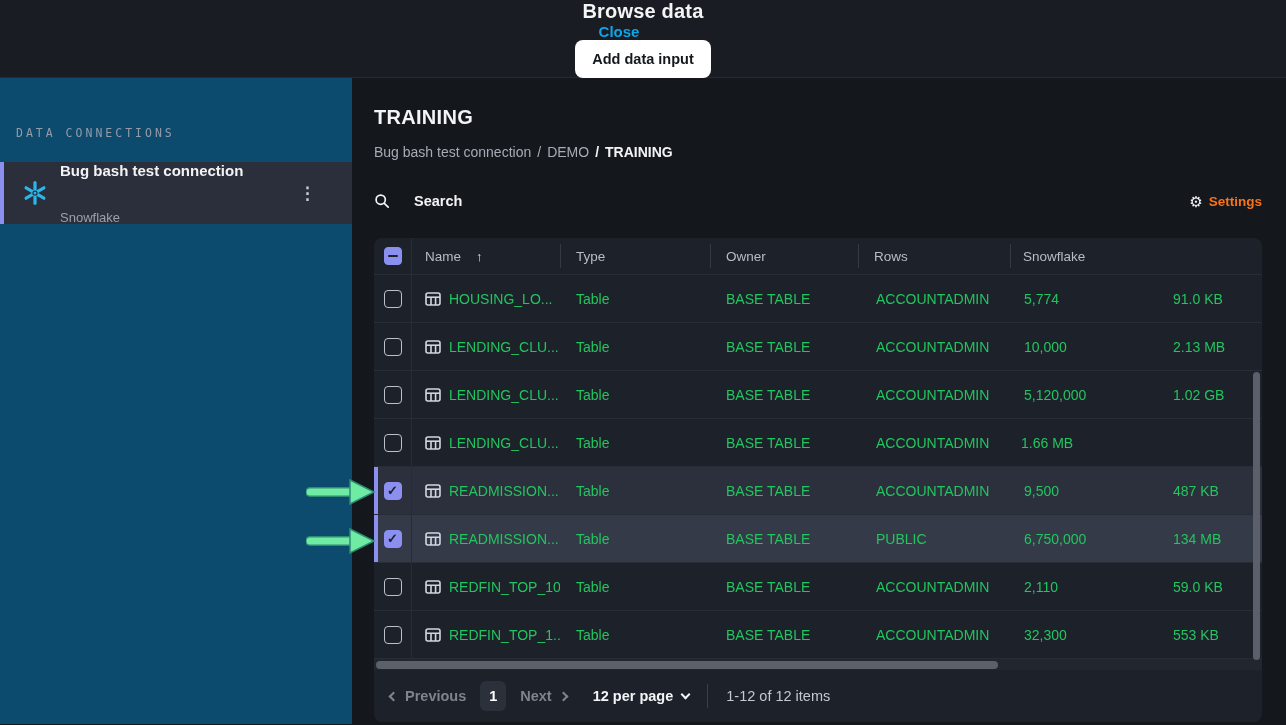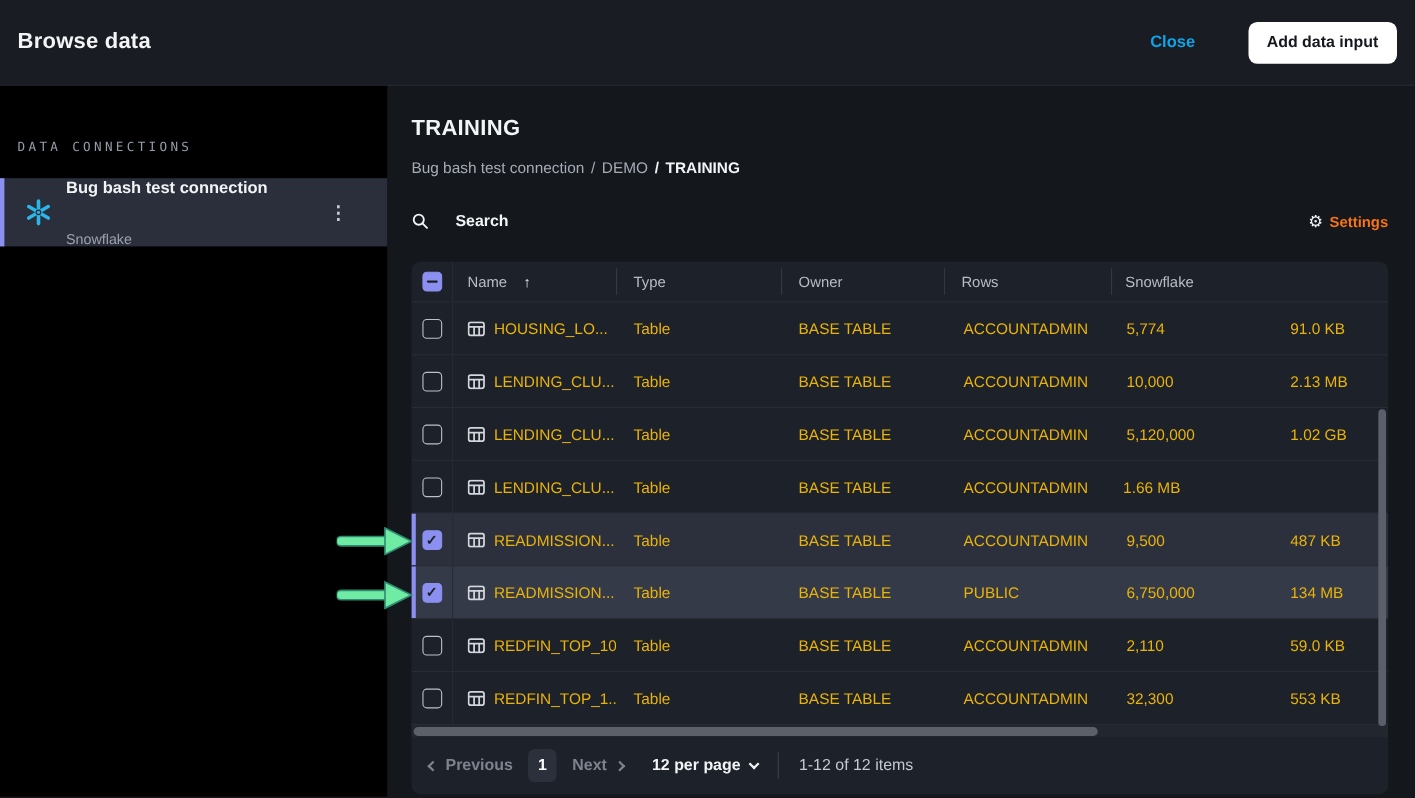--- a/index.html
+++ b/index.html
@@ -7,38 +7,38 @@
   body {
     background:#14171c;
     font-family:"Liberation Sans", sans-serif;
     color:#e3e6ea;
     position:relative;
   }
 
   
   .topbar {
     height:78px; background:#191c23; border-bottom:1px solid #262a31;
-    display:flex; align-items:center; padding:0 16px;
+    display:flex; align-items:center; padding:0 16px;flex-direction:column;
   }
   .topbar-title { font-size:20px; font-weight:700; color:#f3f4f6; letter-spacing:.2px; }
   .topbar-spacer { flex:1; }
   .close-btn {
     background:none; border:none; color:#0ea5e9; font-family:inherit;
     font-size:15px; font-weight:700; margin-right:48px; cursor:pointer;
   }
   .add-btn {
     background:#ffffff; color:#15181e; border:none; font-family:inherit;
     font-size:14.5px; font-weight:700; padding:11px 17px; border-radius:8px; cursor:pointer;
   }
 
   
   .layout { display:flex; height:646px; }
 
   
-  .sidebar { width:352px; background:#000000; flex:none; }
+  .sidebar { width:352px; background:#0c4a6e; flex:none; }
   .sidebar-label {
     margin:48px 0 0 16px;
     font-family:"DejaVu Sans Mono", monospace;
     font-size:11.5px; letter-spacing:3px; color:#949ca8;
   }
   .conn-item {
     margin-top:22px; height:62px; background:#2a2f3b;
     border-left:4px solid #8b90f0;
     display:flex; align-items:center; padding:0 12px; cursor:pointer;
   }
@@ -82,21 +82,21 @@
   .c-comp  { width:140px; padding-left:13px; }
   .thead .cell { position:relative; }
   .thead .hdiv { position:absolute; left:0; top:6px; bottom:6px; width:1px; background:#343a45; }
   .sort-ico { margin-left:7px; font-size:13px; color:#e7eaee; }
 
   .trow {
     height:48px; display:flex; align-items:center; font-size:14px;
     border-top:1px solid #282c35; position:relative; cursor:pointer;
   }
   .trow .c-name { color:#f0f2f4; }
-  .trow .cell { color:#eab308; }
+  .trow .cell { color:#22c55e; }
   .trow.sel-a { background:#2b303c; }
   .trow.sel-b { background:#343a48; }
   .trow.sel-a::before, .trow.sel-b::before {
     content:""; position:absolute; left:0; top:0; bottom:0; width:4px; background:#8b90f0;
   }
 
   
   .checkbox {
     width:18px; height:18px; border-radius:4px; border:1.5px solid #bcc1c9;
     display:inline-flex; align-items:center; justify-content:center; cursor:pointer;

